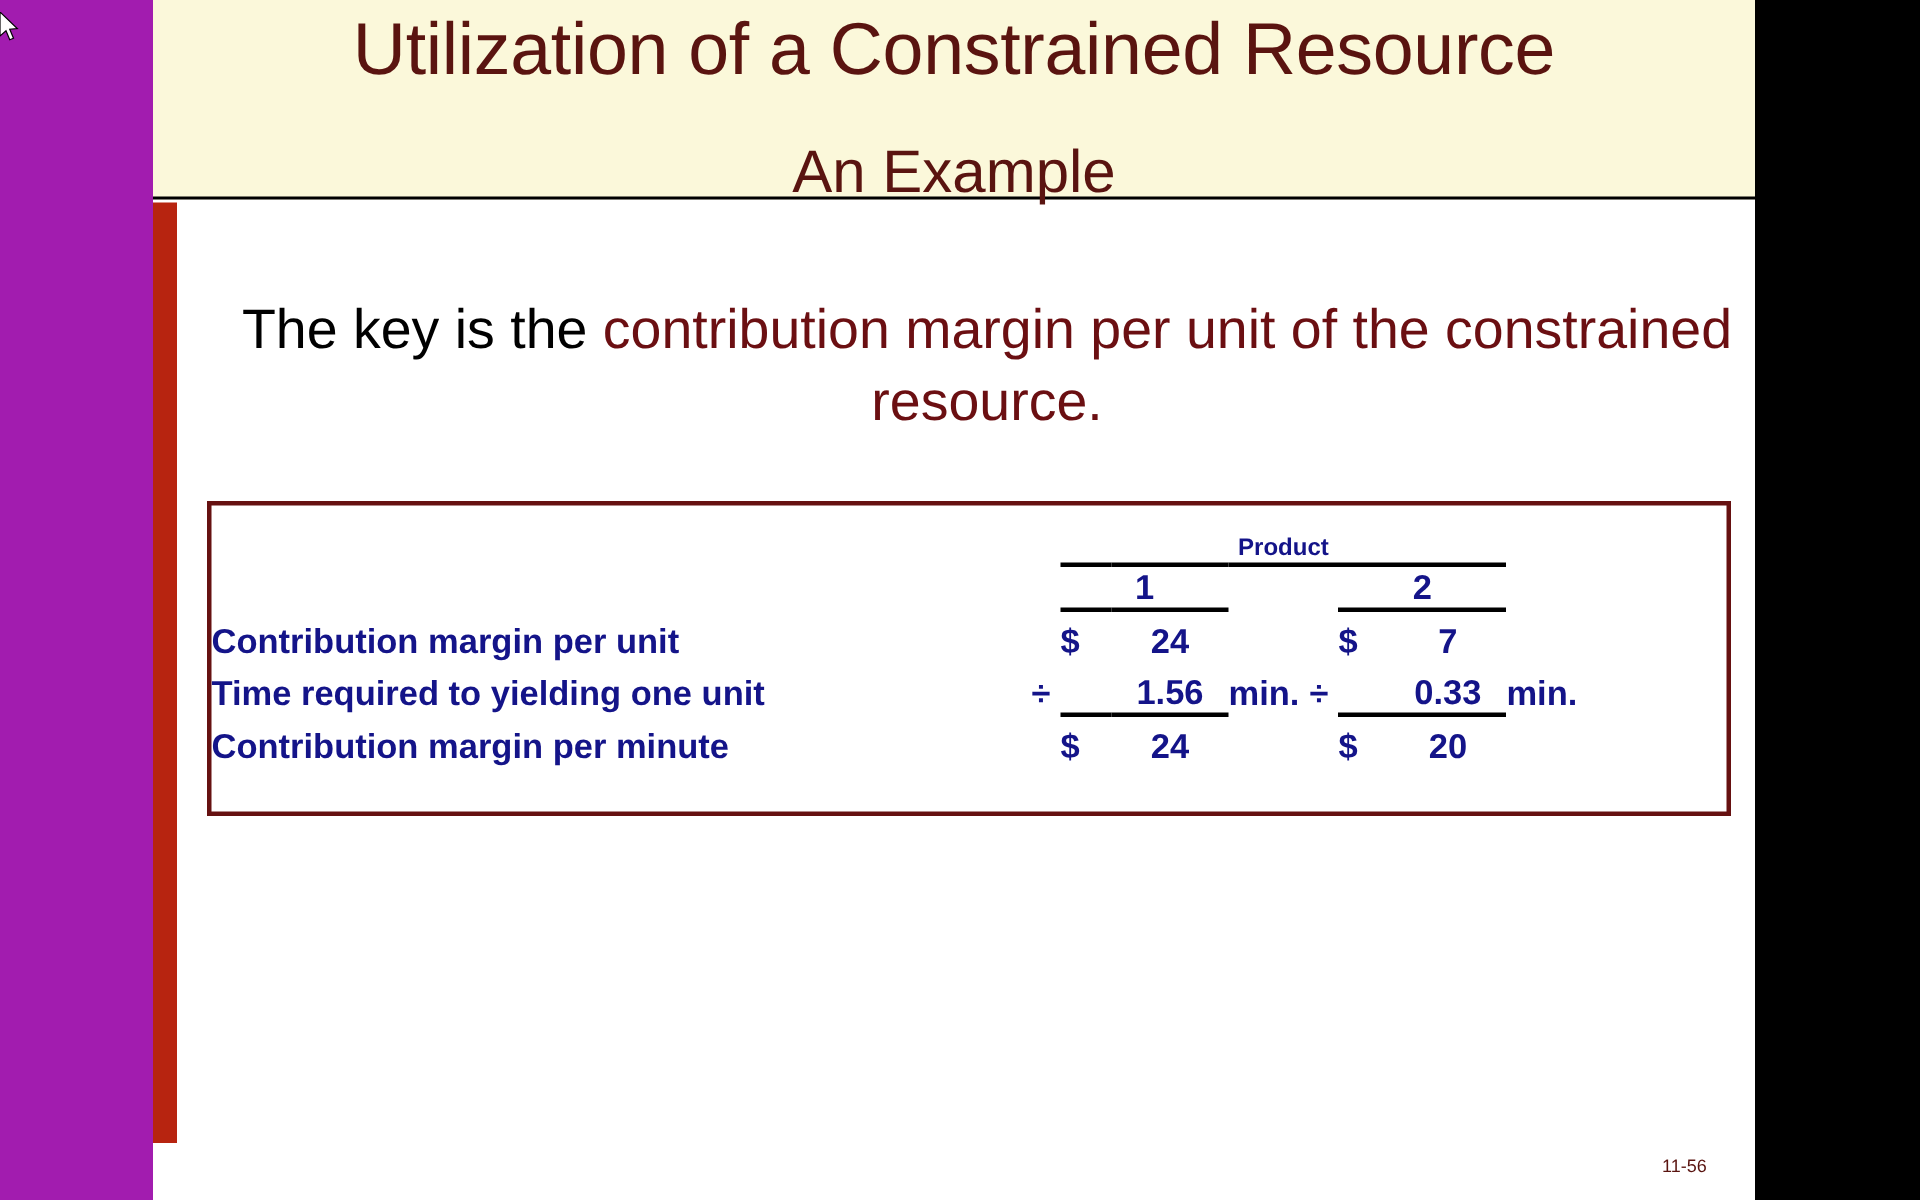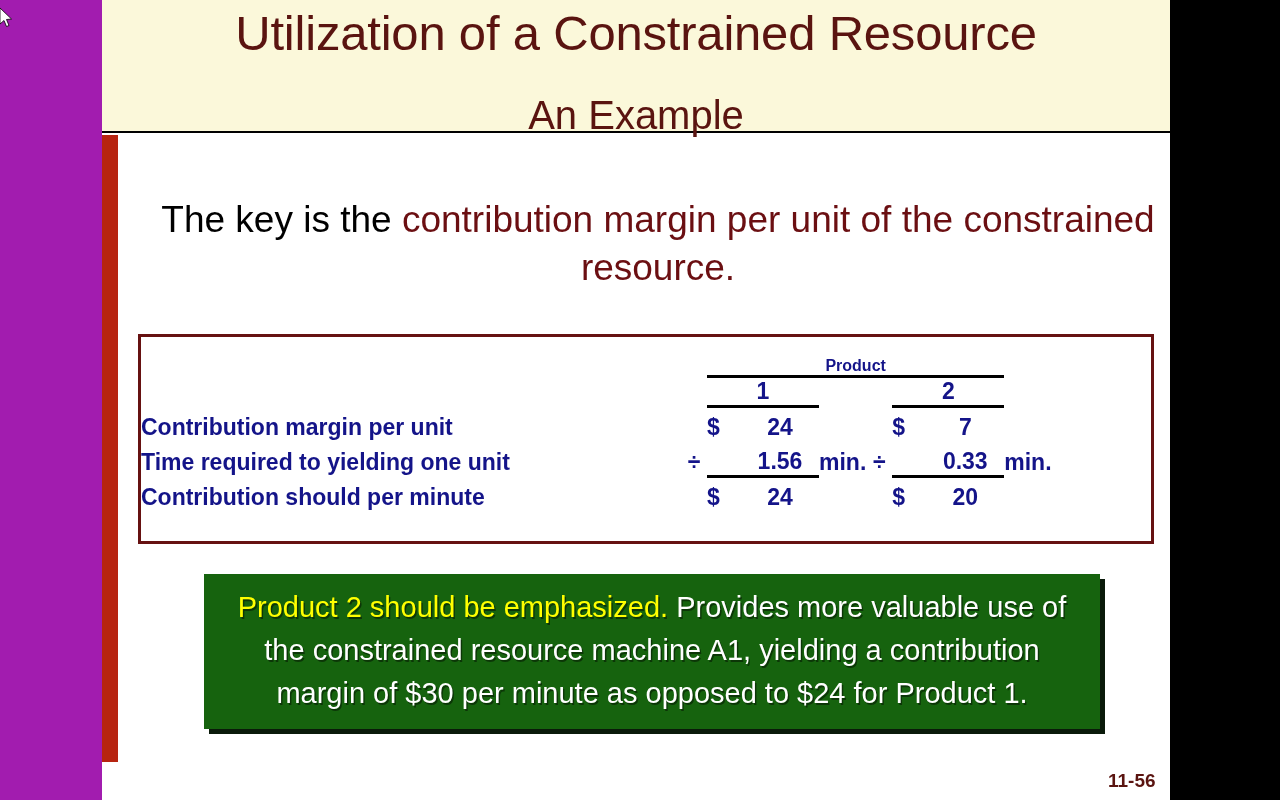--- a/index.html
+++ b/index.html
@@ -148,22 +148,22 @@
     color: #ffffff;
     text-shadow: 1.5px 1.5px 0 rgba(0,0,0,0.45);
   }
   #green-box .emph { color: #ffff00; }
 
   
   #page-number {
     position: absolute;
     left: 1006px;
     top: 770px;
-    font-size: 19px;
-    font-weight: bold;
+    font-size: 12px;
+    font-weight: normal;
     color: #5a1410;
   }
 </style>
 </head>
 <body>
 
 <div id="stage">
 
   <div id="cursor">
     <svg width="14" height="22" viewBox="0 0 14 22">
@@ -223,34 +223,31 @@
             <td class="dollar rule-bot"></td>
             <td class="num rule-bot">1.56</td>
             <td class="gap">min.</td>
             <td class="div">÷</td>
             <td class="dollar rule-bot"></td>
             <td class="num rule-bot">0.33</td>
             <td class="unit">min.</td>
           </tr>
 
           <tr>
-            <td class="lbl">Contribution should per minute</td>
+            <td class="lbl">Contribution margin per minute</td>
             <td class="div"></td>
             <td class="dollar">$</td>
             <td class="num">24</td>
             <td class="gap">&nbsp;</td>
             <td class="div">&nbsp;</td>
             <td class="dollar">$</td>
             <td class="num">20</td>
             <td class="unit">&nbsp;</td>
           </tr>
         </tbody>
       </table>
     </div>
 
-    <div id="green-box">
-      <span class="emph">Product 2 should be emphasized.</span><span>  Provides more valuable use of the constrained resource machine A1, yielding a contribution margin of $30 per minute as opposed to $24 for Product 1.</span>
-    </div>
 
     <div id="page-number">11-56</div>
 
   </div>
 </div>
 
 </body></html>

